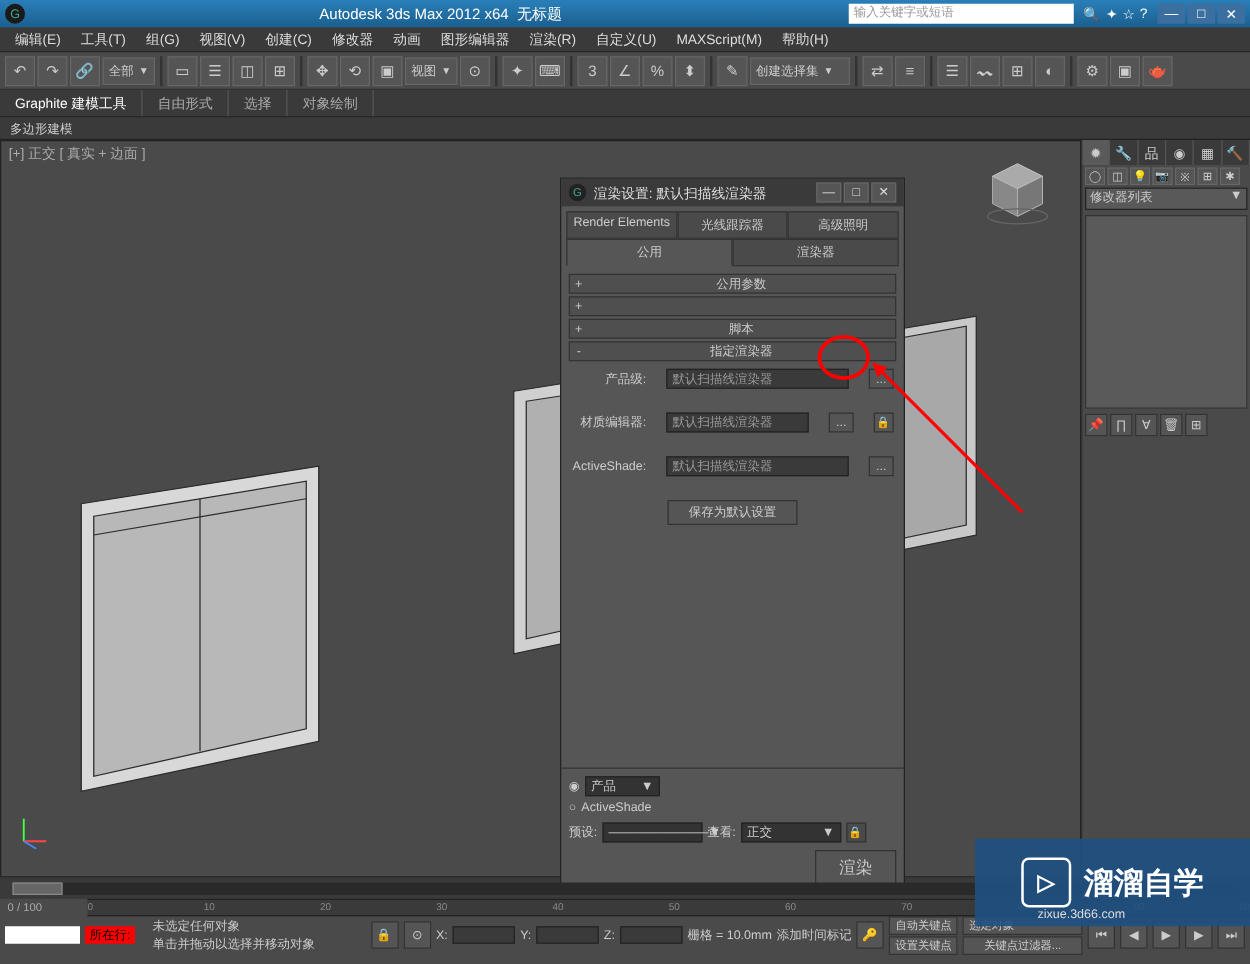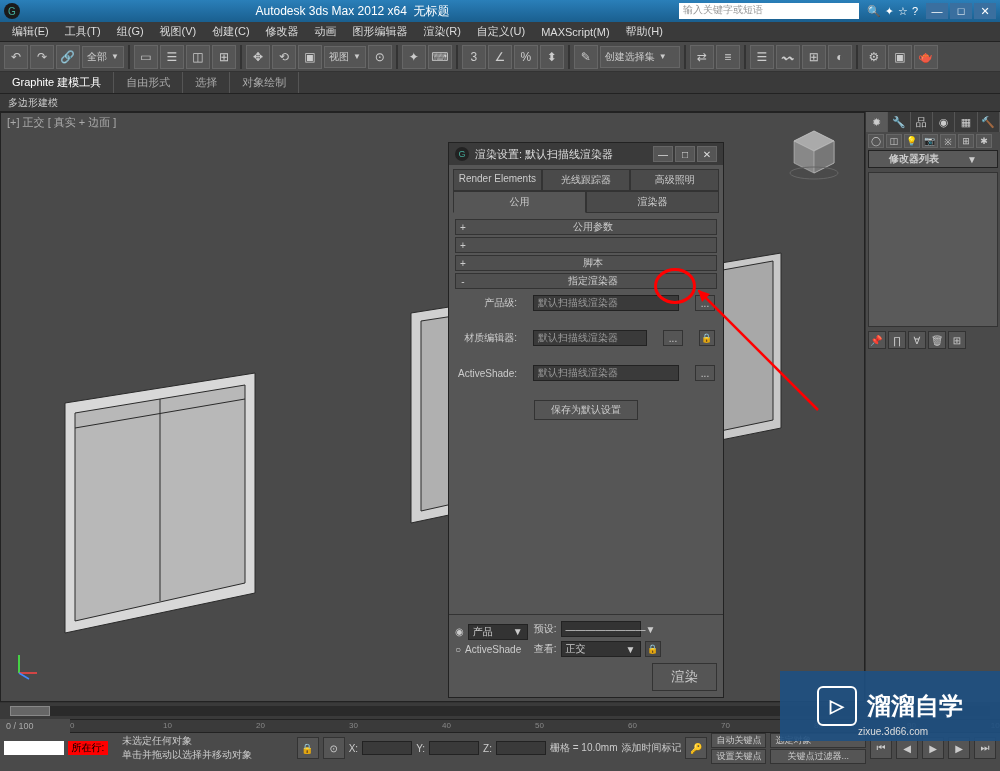--- a/index.html
+++ b/index.html
@@ -38,21 +38,21 @@
 .viewport-label { position: absolute; top: 2px; left: 6px; color: #aaa; font-size: 11px; }
 .viewcube { position: absolute; top: 10px; right: 20px; width: 60px; height: 60px; }
 .viewcube svg { width: 100%; height: 100%; }
 .axis { position: absolute; bottom: 20px; left: 10px; width: 30px; height: 30px; }
 
 
 .rightpanel { width: 135px; background: #4a4a4a; border-left: 1px solid #333; display: flex; flex-direction: column; }
 .rp-tabs { height: 20px; display: flex; background: #3a3a3a; }
 .rp-tabs span { flex: 1; display: flex; align-items: center; justify-content: center; border-right: 1px solid #555; font-size: 11px; }
 .rp-tabs span.active { background: #5a5a5a; }
-.rp-dropdown { height: 18px; background: #595959; border: 1px solid #222; margin: 2px; display: flex; align-items: center; justify-content: space-between; padding: 0 20px; font-size: 10px; font-weight: bold; }
+.rp-dropdown { height: 18px; background: #595959; border: 1px solid #222; margin: 2px; display: flex; justify-content: space-between; padding: 0 3px; font-size: 10px; }
 .rp-grid { display: grid; grid-template-columns: 1fr 1fr; gap: 2px; padding: 2px; }
 .rp-grid button { height: 16px; background: #595959; border: 1px solid #333; color: #ccc; font-size: 10px; }
 .rp-stack { height: 155px; background: #5a5a5a; border: 1px solid #333; margin: 2px; }
 .rp-tools { height: 20px; display: flex; gap: 2px; padding: 2px; }
 .rp-tools span { width: 18px; height: 18px; background: #555; border: 1px solid #333; display: flex; align-items: center; justify-content: center; font-size: 10px; }
 
 
 .dialog { position: absolute; left: 448px; top: 142px; width: 276px; background: #565656; border: 1px solid #222; }
 .dlg-title { height: 22px; background: #3a3a3a; display: flex; align-items: center; padding: 0 6px; color: #ddd; font-size: 11px; }
 .dlg-title .icon { width: 14px; height: 14px; background: #222; border-radius: 50%; margin-right: 6px; display:flex;align-items:center;justify-content:center;color:#4a9;font-size:9px; }
@@ -97,21 +97,21 @@
 .ruler span { position: absolute; top: 1px; }
 .status-row { height: 30px; display: flex; align-items: center; gap: 4px; padding: 0 4px; font-size: 10px; background: #4a4a4a; }
 .status-row .swatch { width: 60px; height: 14px; background: #ffffff; }
 .status-row .swatch2 { width: 40px; height: 14px; background: #ff0000; color:#000; display:flex;align-items:center;justify-content:center; }
 .status-row .txt { flex: 0 0 auto; color: #ccc; }
 .status-row input { width: 50px; height: 14px; background: #3a3a3a; border: 1px solid #222; color: #ccc; font-size: 10px; padding: 0 2px; }
 .status-row .btn { width: 22px; height: 22px; background: #555; border: 1px solid #333; display:flex;align-items:center;justify-content:center; }
 
 
 .watermark { position: absolute; right: 0; bottom: 30px; width: 220px; height: 70px; background: rgba(30,80,130,0.9); display: flex; align-items: center; justify-content: center; color: #fff; font-size: 24px; font-weight: bold; gap: 10px; }
-.watermark .sub { position: absolute; bottom: 4px; left: 78px; font-size: 10px; font-weight: normal; color: #ddd; }
+.watermark .sub { position: absolute; bottom: 4px; left: 50px; font-size: 10px; font-weight: normal; color: #ddd; }
 .watermark .play { width: 40px; height: 40px; border: 2px solid #fff; border-radius: 6px; display: flex; align-items: center; justify-content: center; font-size: 18px; }
 
 </style>
 </head>
 <body>
 
 <div class="titlebar">
   <span class="icon">G</span>
   <span class="title">
     <span>Autodesk 3ds Max  2012  x64</span>&nbsp;&nbsp;<span>无标题</span>
@@ -334,21 +334,21 @@
     <div style="height:180px"></div>
   </div>
   <div class="dlg-footer">
     <div style="display:flex;flex-direction:column;gap:4px">
       <div class="radio">◉ <span class="sel">
             <span>产品</span>
             <span>▼</span>
           </span></div>
       <div class="radio">○ <span>ActiveShade</span></div>
     </div>
-    <div style="display:flex;flex-direction:column;gap:4px">
+    <div style="display:flex;flex-direction:row;gap:4px">
       <div style="display:flex;gap:4px;align-items:center">
         <span>预设:</span>
         <span class="sel wide">
             <span>————————</span>
             <span>▼</span>
           </span>
       </div>
       <div style="display:flex;gap:4px;align-items:center">
         <span>查看:</span>
         <span class="sel wide">

